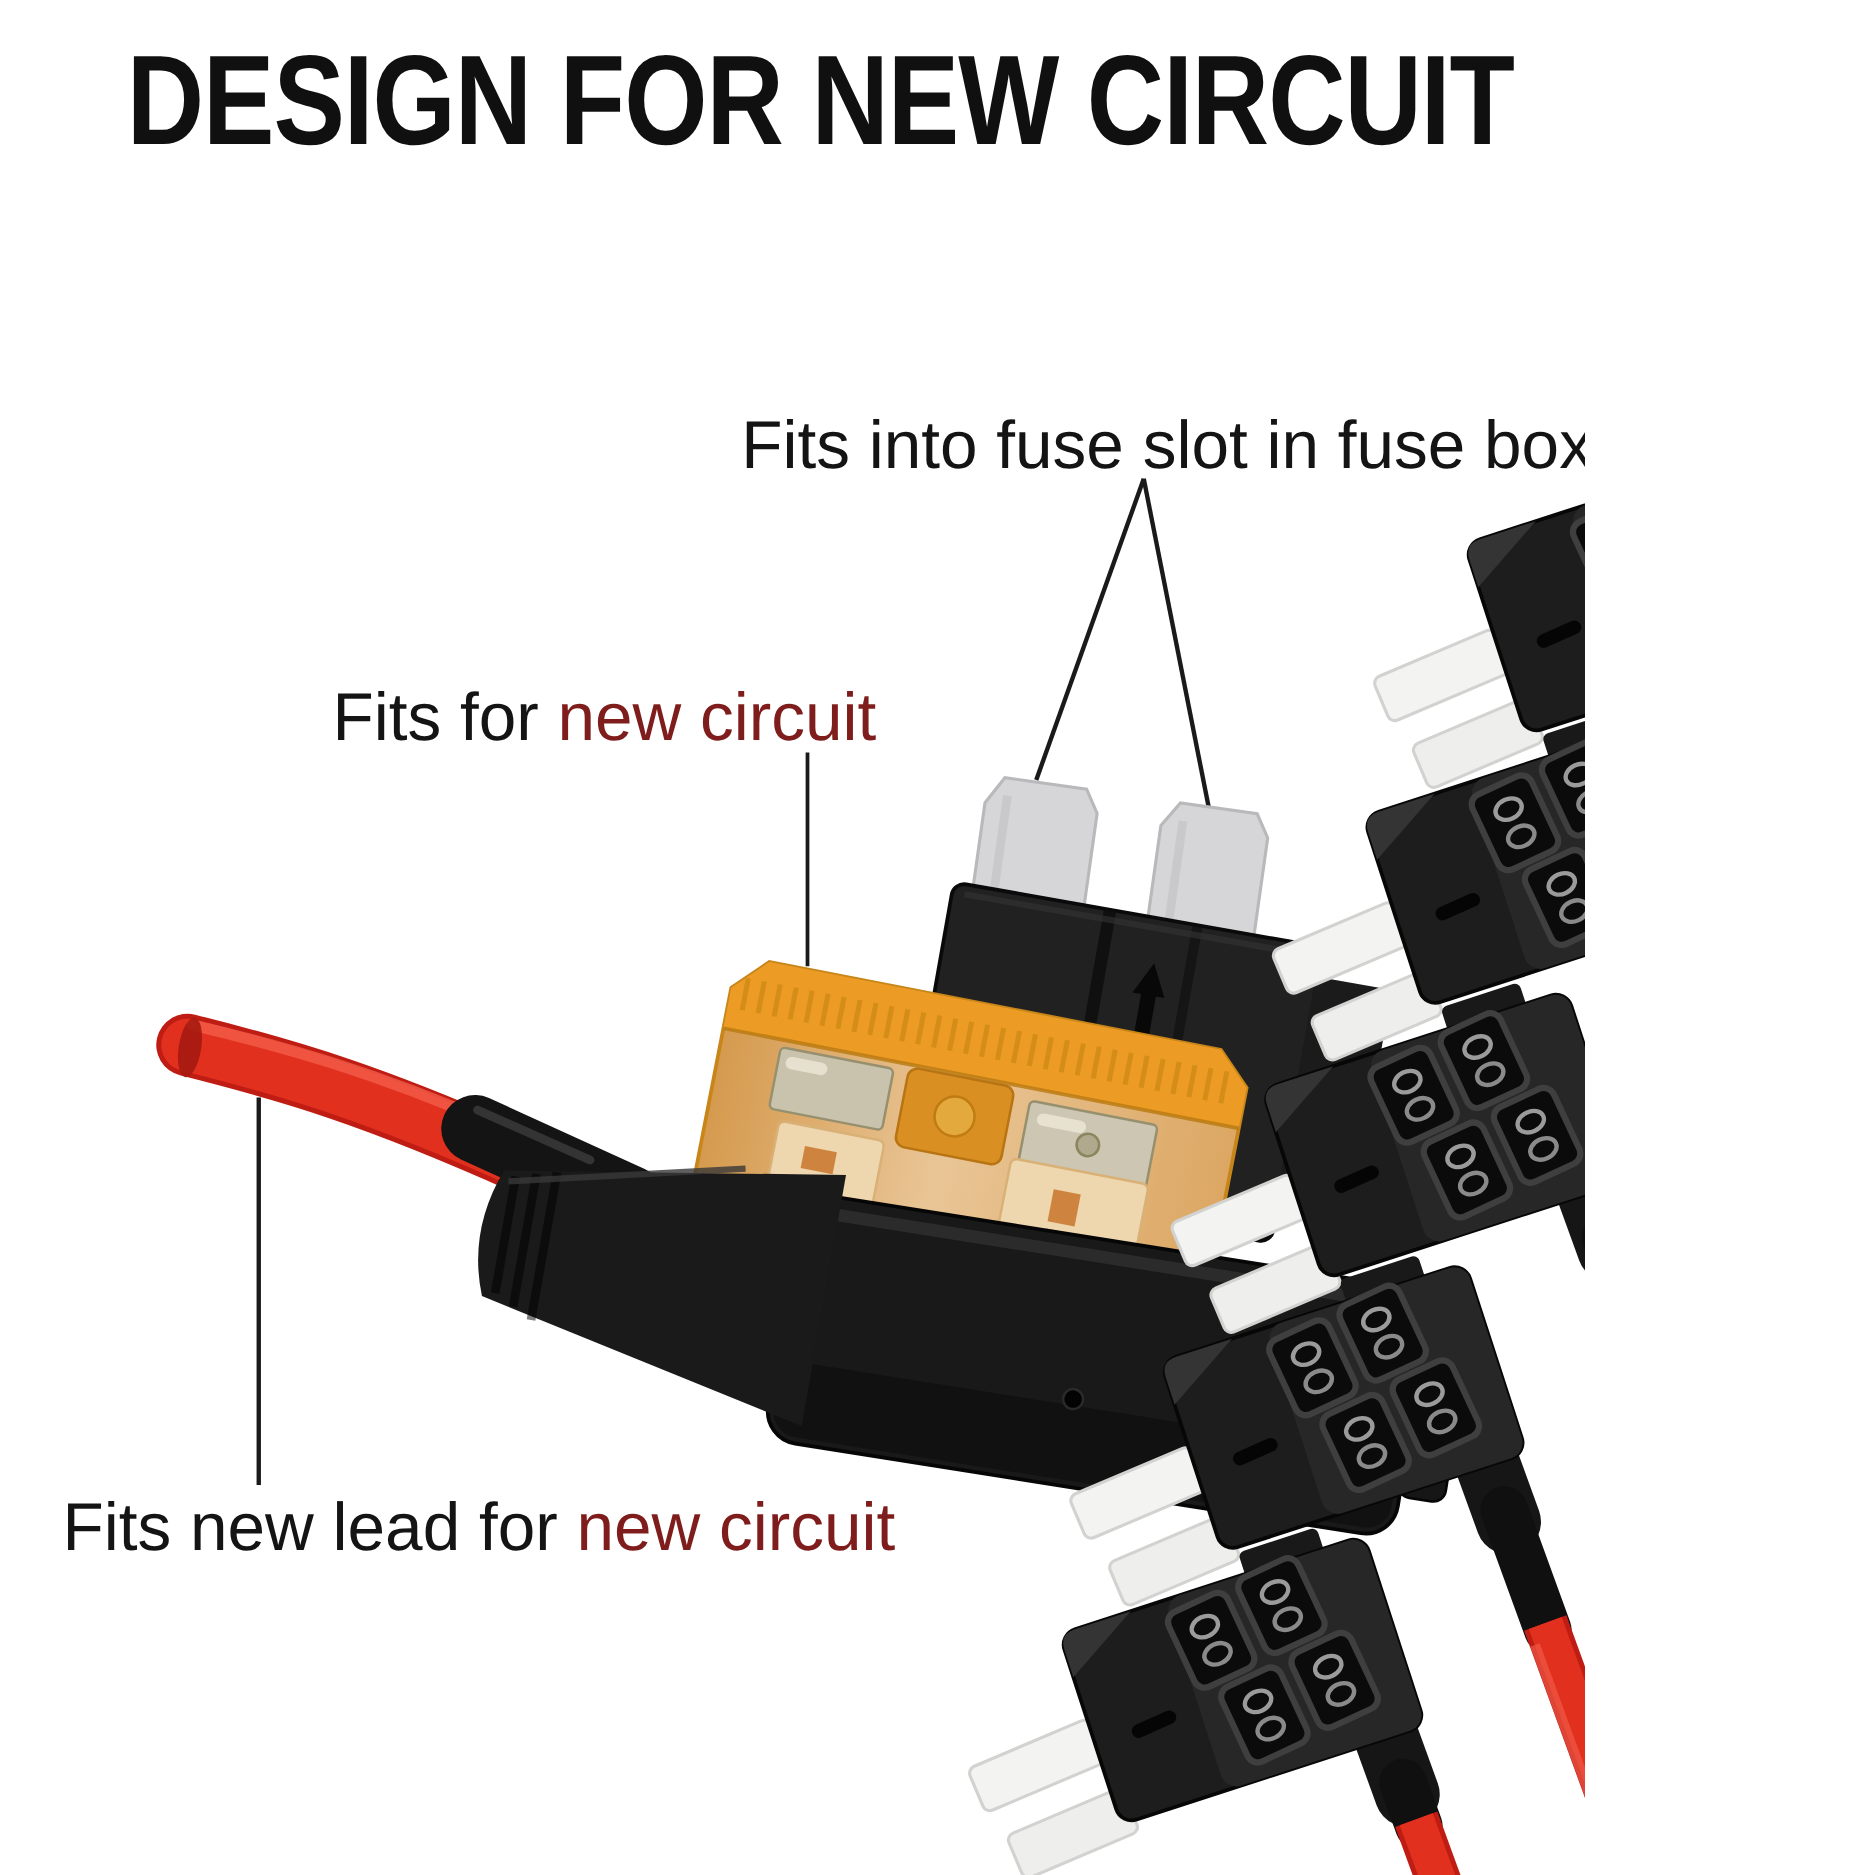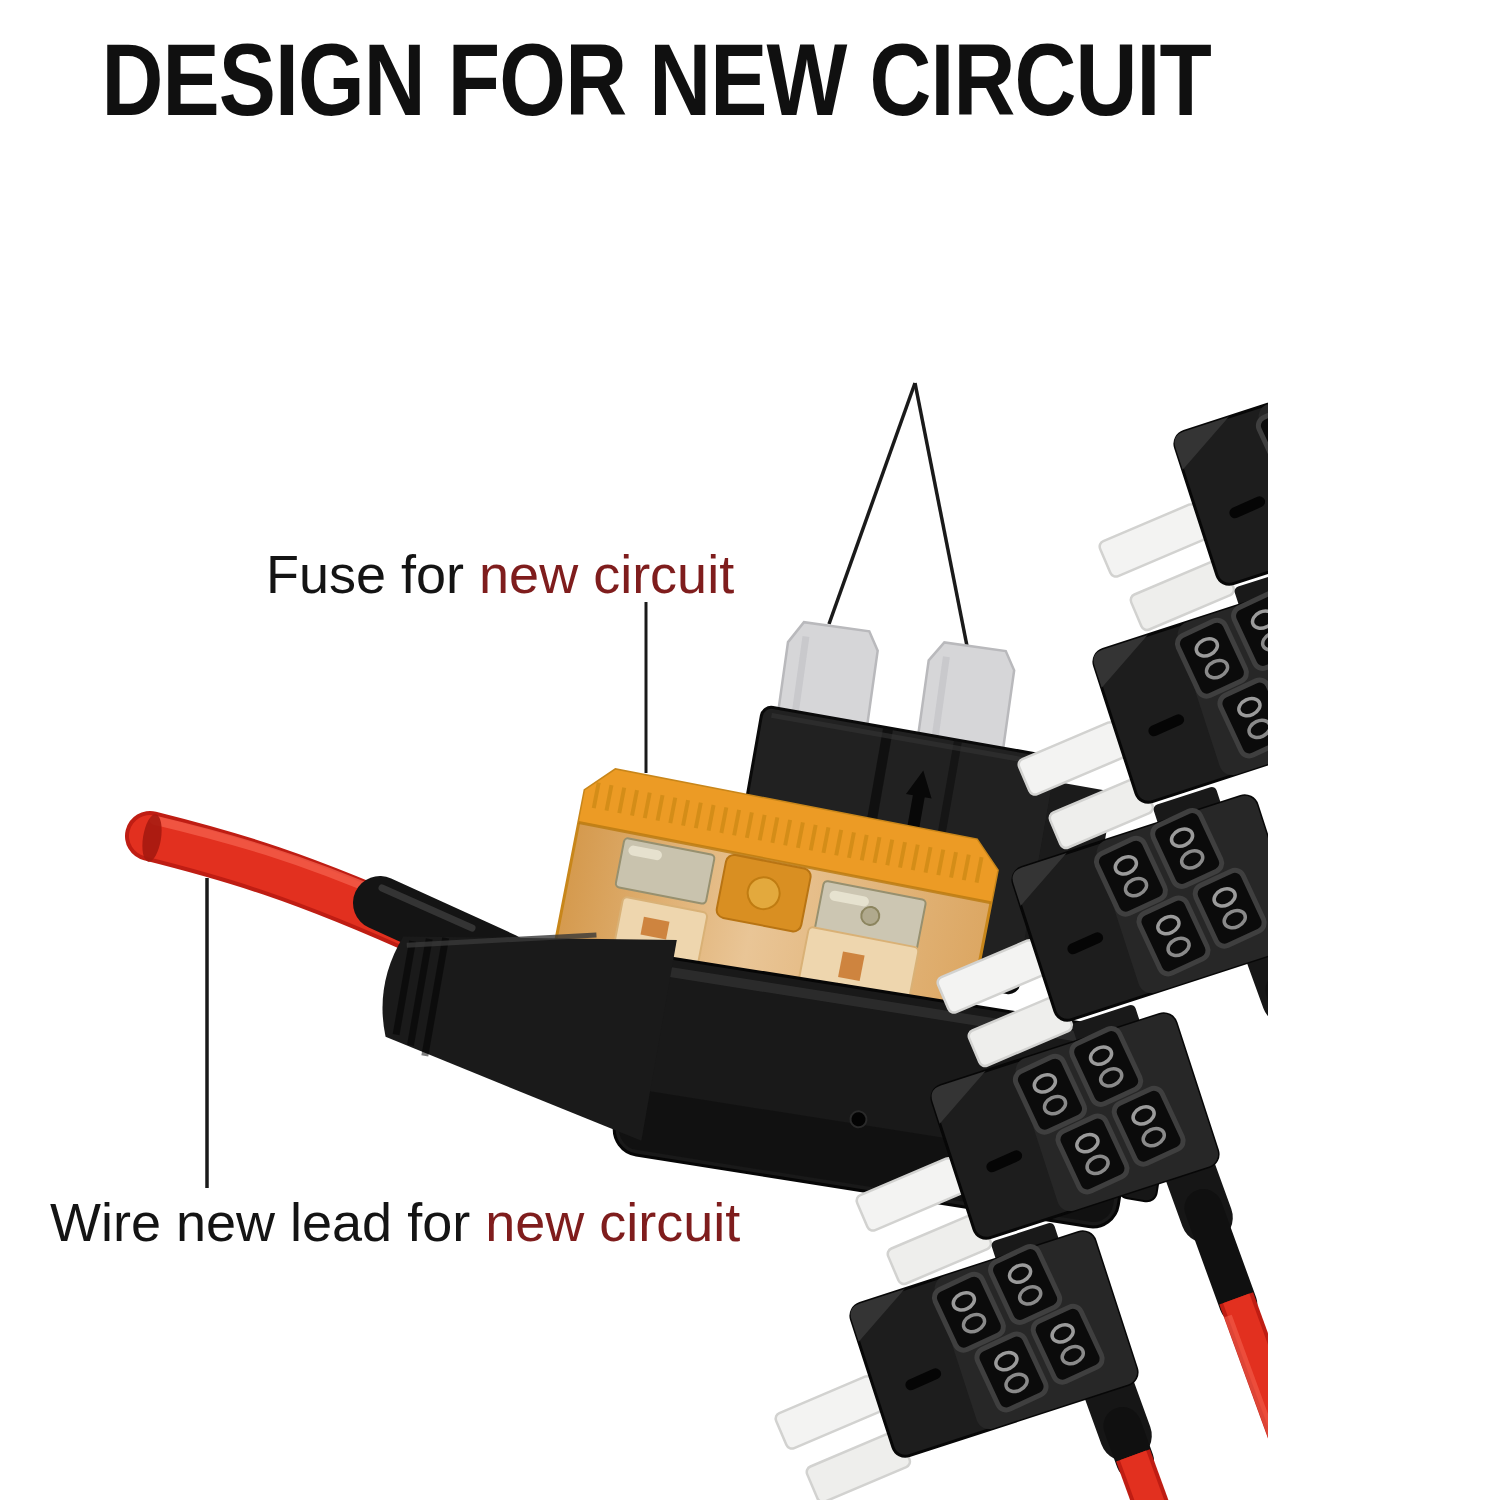--- a/index.html
+++ b/index.html
@@ -180,22 +180,25 @@
       <use href="#tap" transform="translate(1318,472) rotate(-18)"></use>
       <use href="#tap" transform="translate(1237,690) rotate(-18)"></use>
       <use href="#tap" transform="translate(1156,908) rotate(-18)"></use>
       <use href="#tap" transform="translate(1075,1126) rotate(-18)"></use>
       <use href="#tap" transform="translate(994,1344) rotate(-18)"></use>
     </g>
   </svg>
 
   <div class="title">DESIGN FOR NEW CIRCUIT</div>
 
+  <div class="lbl" style="left:593px;top:326px">
+    <span>Fits into fuse slot in fuse box</span>
+  </div>
 
   <div class="lbl" style="left:266px;top:544px">
-    <span>Fuse for </span><span class="g">new circuit</span>
+    <span>Fits for </span><span class="g">new circuit</span>
   </div>
 
   <div class="lbl" style="left:50px;top:1192px">
-    <span>Wire new lead for </span><span class="g">new circuit</span>
+    <span>Fits new lead for </span><span class="g">new circuit</span>
   </div>
 
 </div>
 
 </body></html>

